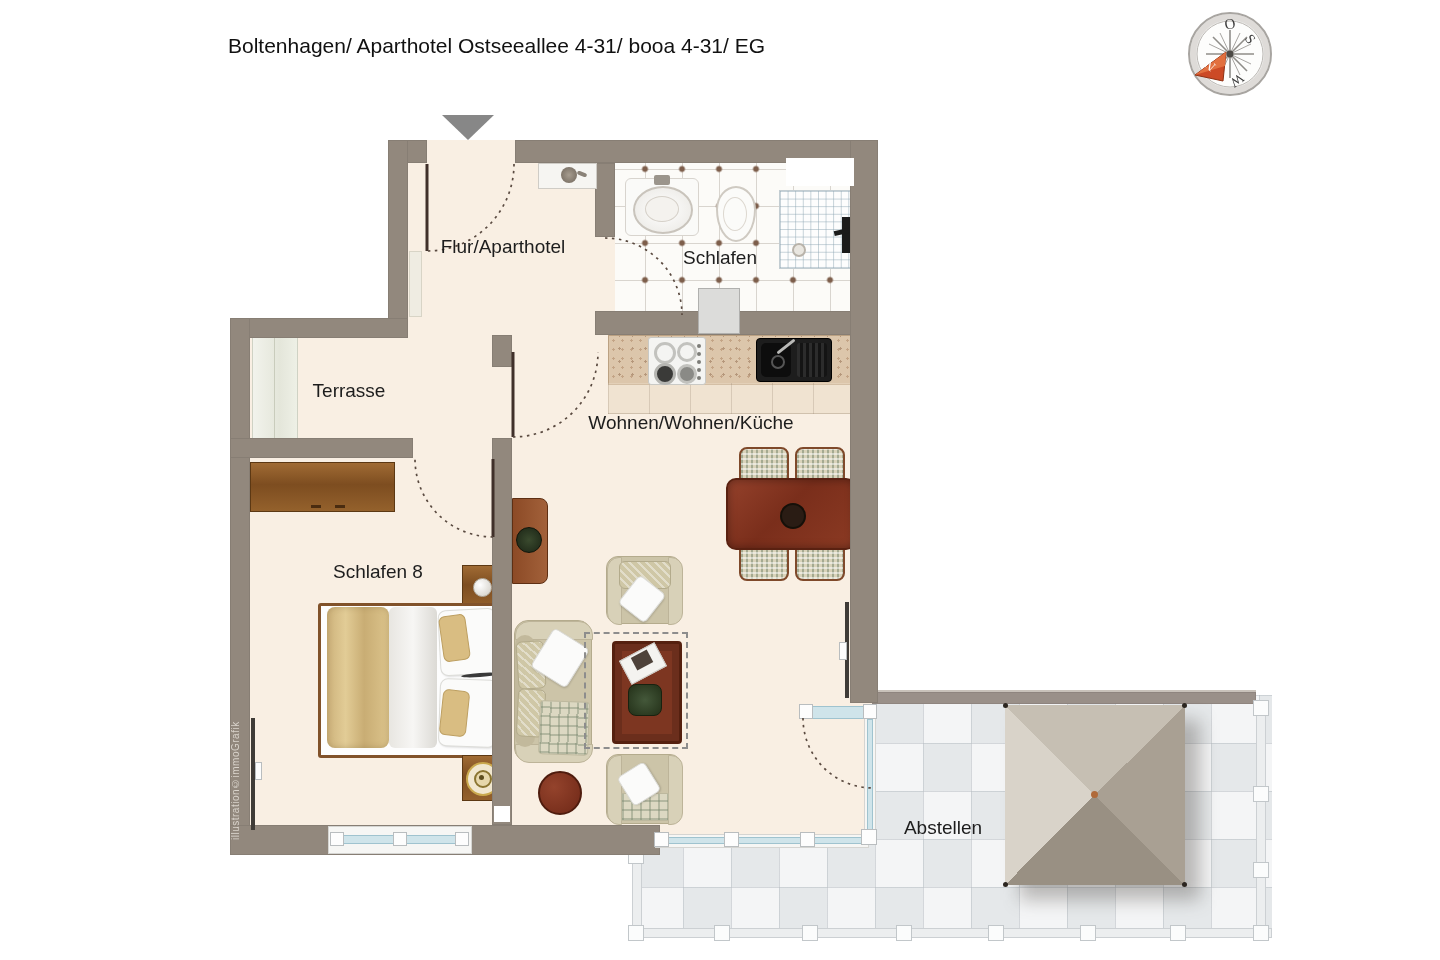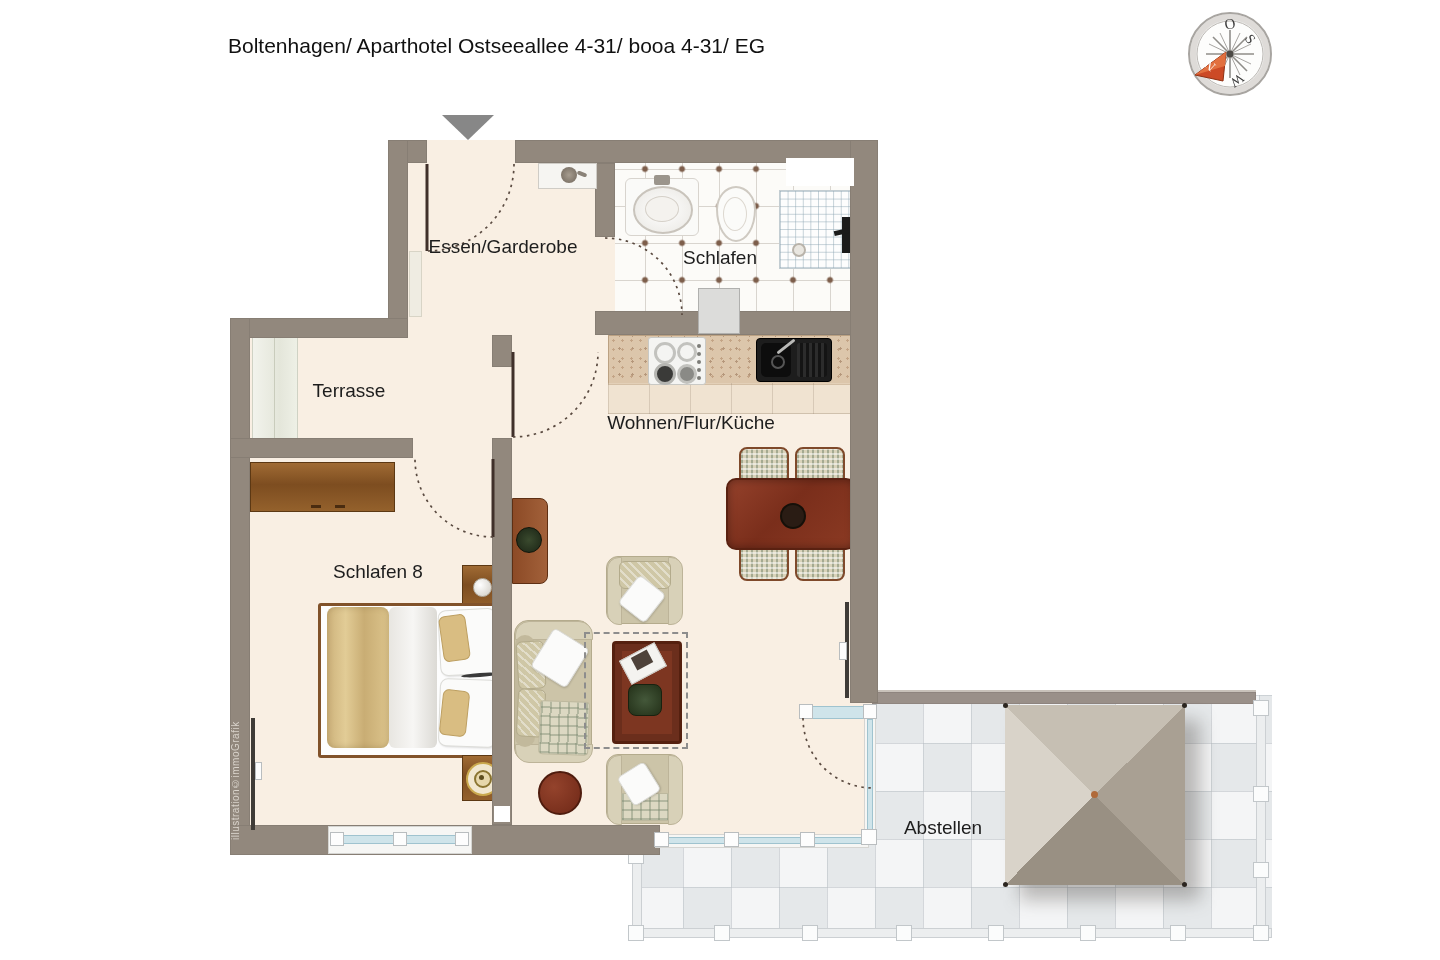--- a/index.html
+++ b/index.html
@@ -292,21 +292,21 @@
       <path d="M 514 164 A 87 87 0 0 1 427 251" stroke="#5a4a40" stroke-width="1.7" stroke-dasharray="2.5 4.5"></path>
       <path d="M 605 238 A 77 77 0 0 1 682 315" stroke="#5a4a40" stroke-width="1.7" stroke-dasharray="2.5 4.5"></path>
       <path d="M 513 352 L 513 437" stroke="#40302a" stroke-width="3"></path>
       <path d="M 513 437 A 85 85 0 0 0 598 352" stroke="#5a4a40" stroke-width="1.7" stroke-dasharray="2.5 4.5"></path>
       <path d="M 493 459 L 493 537" stroke="#40302a" stroke-width="3"></path>
       <path d="M 493 537 A 78 78 0 0 1 415 459" stroke="#5a4a40" stroke-width="1.7" stroke-dasharray="2.5 4.5"></path>
       <path d="M 803 718 A 70 70 0 0 0 873 788" stroke="#5a4a40" stroke-width="1.7" stroke-dasharray="2.5 4.5"></path>
     </g>
   </svg>
 
-  <div class="roomlabel" style="left:413px;top:236px;width:180px;">Essen/Garderobe</div>
+  <div class="roomlabel" style="left:413px;top:236px;width:180px;">Flur/Aparthotel</div>
   <div class="roomlabel" style="left:662px;top:247px;width:116px;">Schlafen</div>
   <div class="roomlabel" style="left:297px;top:380px;width:104px;">Terrasse</div>
-  <div class="roomlabel" style="left:588px;top:412px;width:206px;">Wohnen/Flur/Küche</div>
+  <div class="roomlabel" style="left:588px;top:412px;width:206px;">Wohnen/Wohnen/Küche</div>
   <div class="roomlabel" style="left:326px;top:561px;width:104px;">Schlafen 8</div>
   <div class="roomlabel" style="left:897px;top:817px;width:92px;z-index:4;">Abstellen</div>
 
   <div id="watermark">illustration©immoGrafik</div>
 </div>
 
 </body></html>

